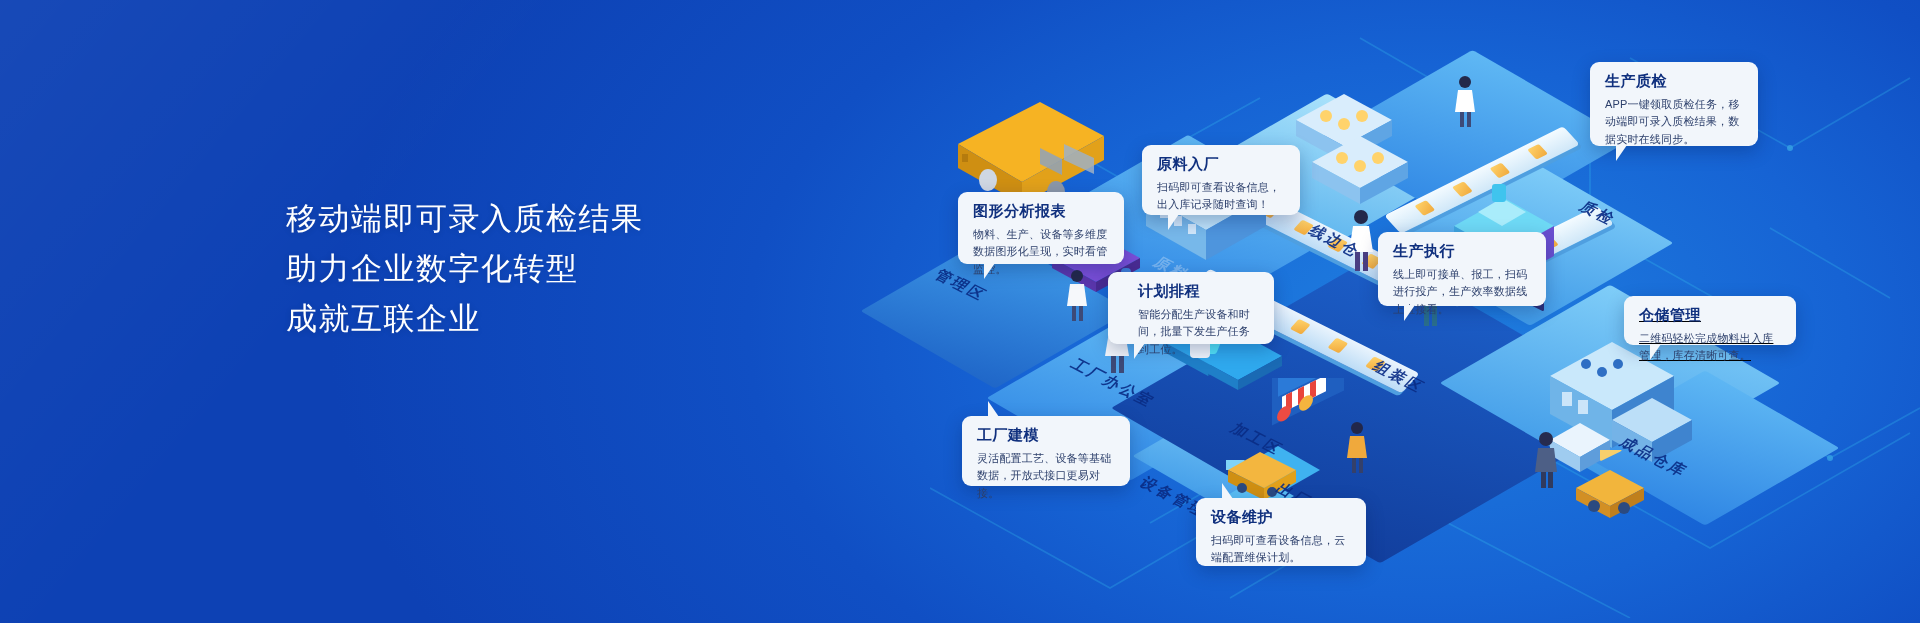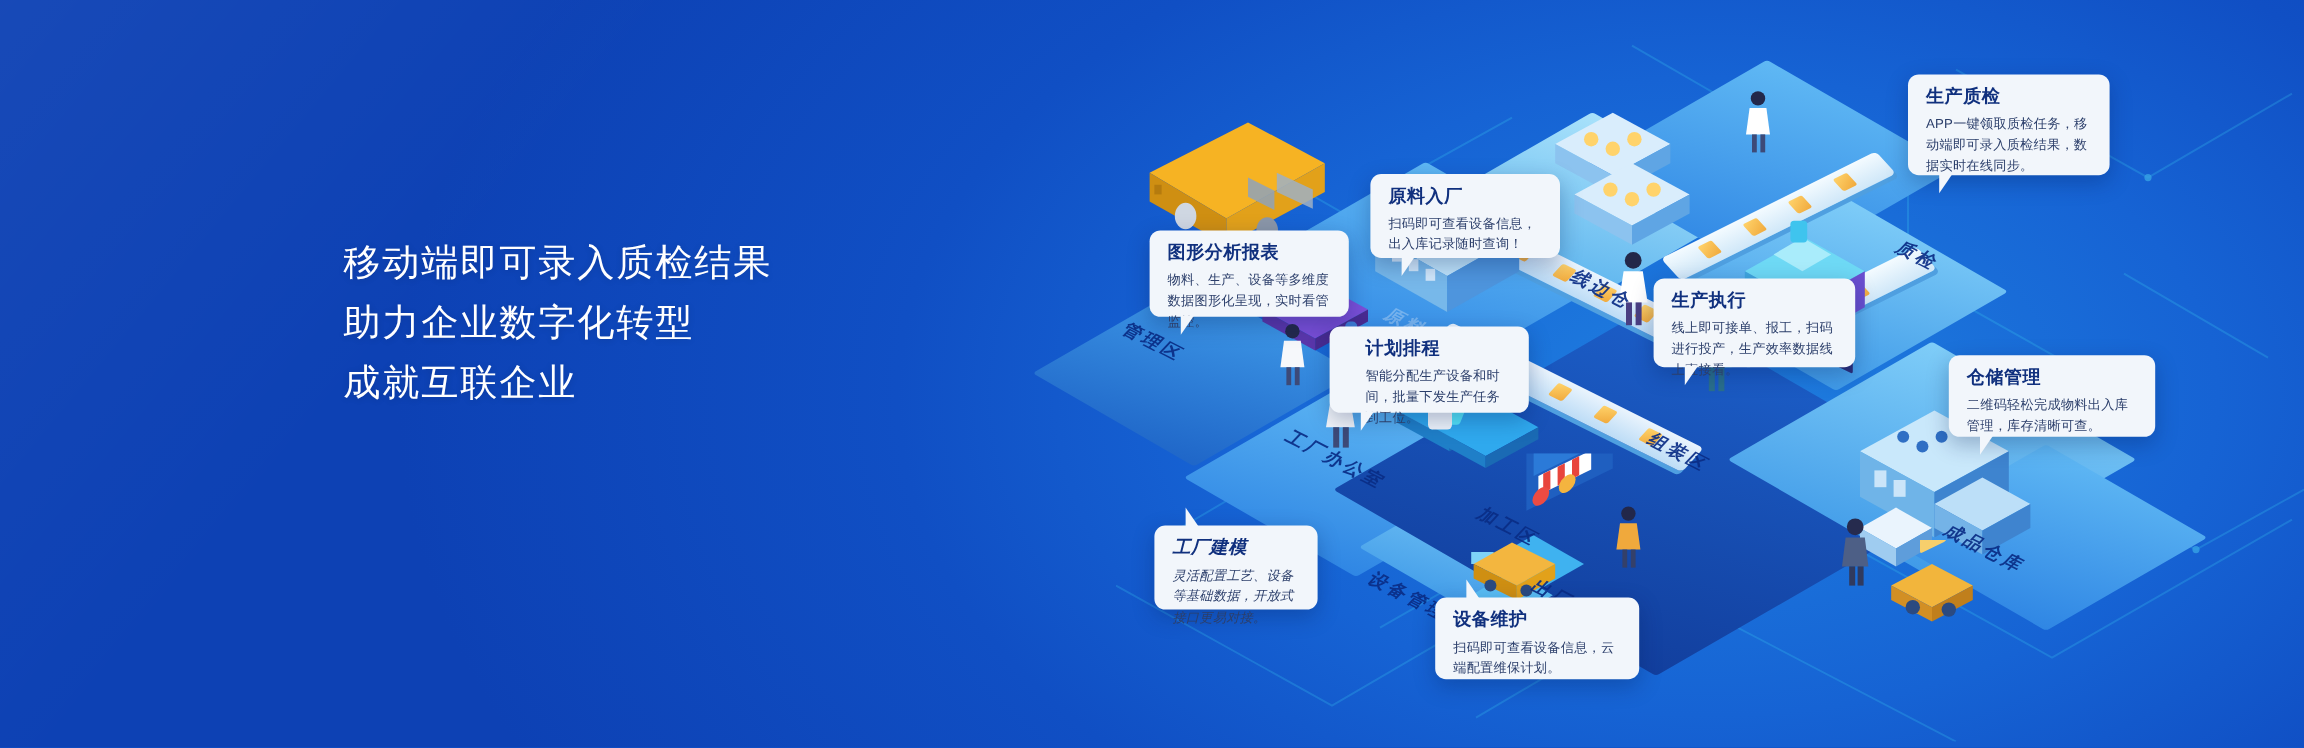--- a/index.html
+++ b/index.html
@@ -370,27 +370,27 @@
     <p class="body">智能分配生产设备和时间，批量下发生产任务到工位。</p>
     <span class="tail bl"></span>
   </div>
 
   <div class="card" style="left:1378px;top:232px;width:168px;height:74px;">
     <p class="ttl">生产执行</p>
     <p class="body">线上即可接单、报工，扫码进行投产，生产效率数据线上直接看。</p>
     <span class="tail bl"></span>
   </div>
 
-  <div class="card" style="left:1624px;top:296px;width:172px;height:68px;">
+  <div class="card" style="left:1624px;top:296px;width:172px;height:49px;text-decoration:underline;">
     <p class="ttl">仓储管理</p>
     <p class="body">二维码轻松完成物料出入库管理，库存清晰可查。</p>
     <span class="tail bl"></span>
   </div>
 
-  <div class="card" style="left:962px;top:438px;width:136px;height:70px;font-style:italic;">
+  <div class="card" style="left:962px;top:416px;width:168px;height:70px;">
     <p class="ttl">工厂建模</p>
     <p class="body">灵活配置工艺、设备等基础数据，开放式接口更易对接。</p>
     <span class="tail tl"></span>
   </div>
 
   <div class="card" style="left:1196px;top:498px;width:170px;height:68px;">
     <p class="ttl">设备维护</p>
     <p class="body">扫码即可查看设备信息，云端配置维保计划。</p>
     <span class="tail tl"></span>
   </div>

